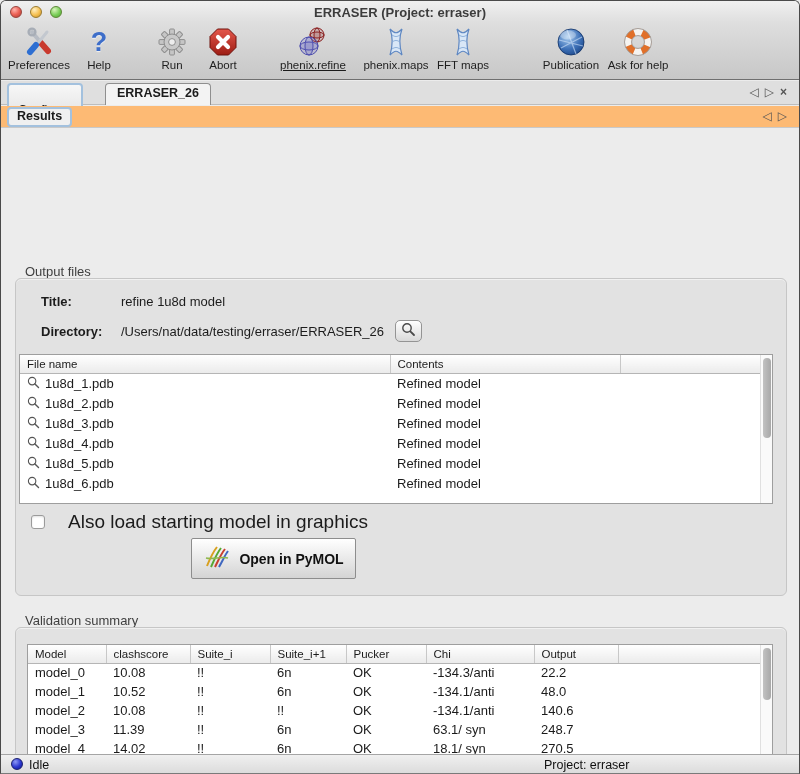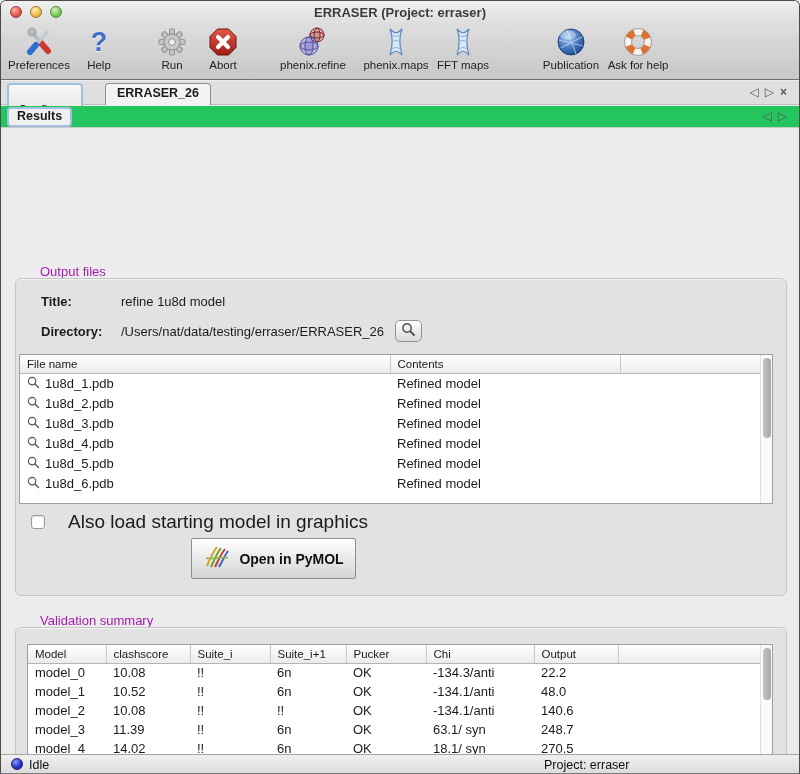--- a/index.html
+++ b/index.html
@@ -16,31 +16,31 @@
   .tl-green  { left:49px; background:radial-gradient(circle at 35% 28%, #d8f3bc, #79ce58 55%, #4f9f33); border:1px solid #5c8736; }
 
   .toolbar { position:absolute; top:22px; left:0; right:0; height:57px; background:linear-gradient(#dedede,#c7c7c7); border-bottom:1px solid #6f6f6f; }
   .tool { position:absolute; top:3px; height:50px; text-align:center; cursor:default; }
   .tool .ticon { display:block; height:32px; margin:0 auto; }
   .tool .tlabel { display:block; font-size:11.5px; color:#1e1e1e; margin-top:1px; white-space:nowrap; }
   .qmark { font-size:27px; font-weight:bold; color:#3e6ec9; text-shadow:0 1px 1px rgba(255,255,255,.7); line-height:32px; }
 
   
   .tabrow1 { position:absolute; top:80px; left:0; right:0; height:24px; background:#dfdfdf; border-bottom:1px solid #bdbdbd; }
-  .tabrow2 { position:absolute; top:105px; left:0; right:0; height:22px; background:#22c55e; border-bottom:1px solid #c9c9c9; }
+  .tabrow2 { position:absolute; top:105px; left:0; right:0; height:22px; background:#fdba74; border-bottom:1px solid #c9c9c9; }
   .tab { position:absolute; top:2px; font-size:12.5px; padding:2px 11px 3px; border-radius:4px; }
   .tab.inactive { left:6px; border:2px solid #a3c1de; background:linear-gradient(#f7f7f7,#e2e2e2); padding:18px 9px 2px; }
   .tab.active1 { left:104px; border:1px solid #8f8f8f; border-bottom:none; border-radius:4px 4px 0 0; background:#f3f3f3; font-weight:bold; height:22px; }
   .tab.active2 { left:6px; top:1px; border:2px solid #a3c1de; background:#f0f0f0; font-weight:bold; padding:0 8px 2px; font-size:12.5px; }
   .tab-arrows { position:absolute; right:6px; top:4px; font-size:12px; color:#555; letter-spacing:6px; }
   .tab-arrows span { cursor:default; }
 
   
   .content { position:absolute; top:127px; left:0; right:0; bottom:19px; background:#ececec; }
-  .groupbox-label { position:absolute; left:39px; font-size:13px; color:#a21caf; }
+  .groupbox-label { position:absolute; left:24px; font-size:13px; color:#404040; }
   .groupbox { position:absolute; left:14px; width:772px; background:#e2e2e2; border:1px solid #c6c6c6; border-radius:6px; box-shadow:inset 0 1px 0 rgba(255,255,255,.5); }
   #gb1 { top:150px; height:318px; }
   #gb2 { top:499px; height:240px; }
   #gb1-label { top:136px; }
   #gb2-label { top:485px; }
 
   .fieldlabel { position:absolute; font-size:13px; font-weight:bold; color:#1c1c1c; }
   .fieldvalue { position:absolute; font-size:13px; color:#1c1c1c; }
 
   .mag-button { position:absolute; left:394px; top:192px; width:27px; height:22px; border:1px solid #949494; border-radius:5px; background:linear-gradient(#ffffff,#d9d9d9); display:flex; align-items:center; justify-content:center; }
@@ -143,21 +143,21 @@
                 <stop offset="1" stop-color="#9d1d14"></stop>
             </linearGradient>
           </defs>
           <polygon points="10.5,3 21.5,3 29,10.5 29,21.5 21.5,29 10.5,29 3,21.5 3,10.5" fill="url(#redg)" stroke="#6f120c" stroke-width="1"></polygon>
           <path d="M11 11 L21 21 M21 11 L11 21" stroke="#ffffff" stroke-width="4.2" stroke-linecap="round"></path>
         </svg>
       </span>
       <span class="tlabel">Abort</span>
     </div>
 
-    <div class="tool" style="left:268px;width:88px;">
+    <div class="tool" style="left:268px;width:88px;text-decoration:underline;">
       <span class="ticon">
         <svg width="32" height="32" viewBox="0 0 32 32">
           <g stroke="#8b2020" fill="rgba(150,40,40,.14)" stroke-width="1">
             <circle cx="20" cy="9" r="7"></circle>
             <ellipse cx="20" cy="9" rx="7" ry="3"></ellipse>
             <ellipse cx="20" cy="9" rx="3" ry="7"></ellipse>
           </g>
           <g stroke="#4c4cae" fill="rgba(90,90,200,.18)" stroke-width="1">
             <circle cx="12" cy="20" r="9"></circle>
             <ellipse cx="12" cy="20" rx="9" ry="4"></ellipse>

